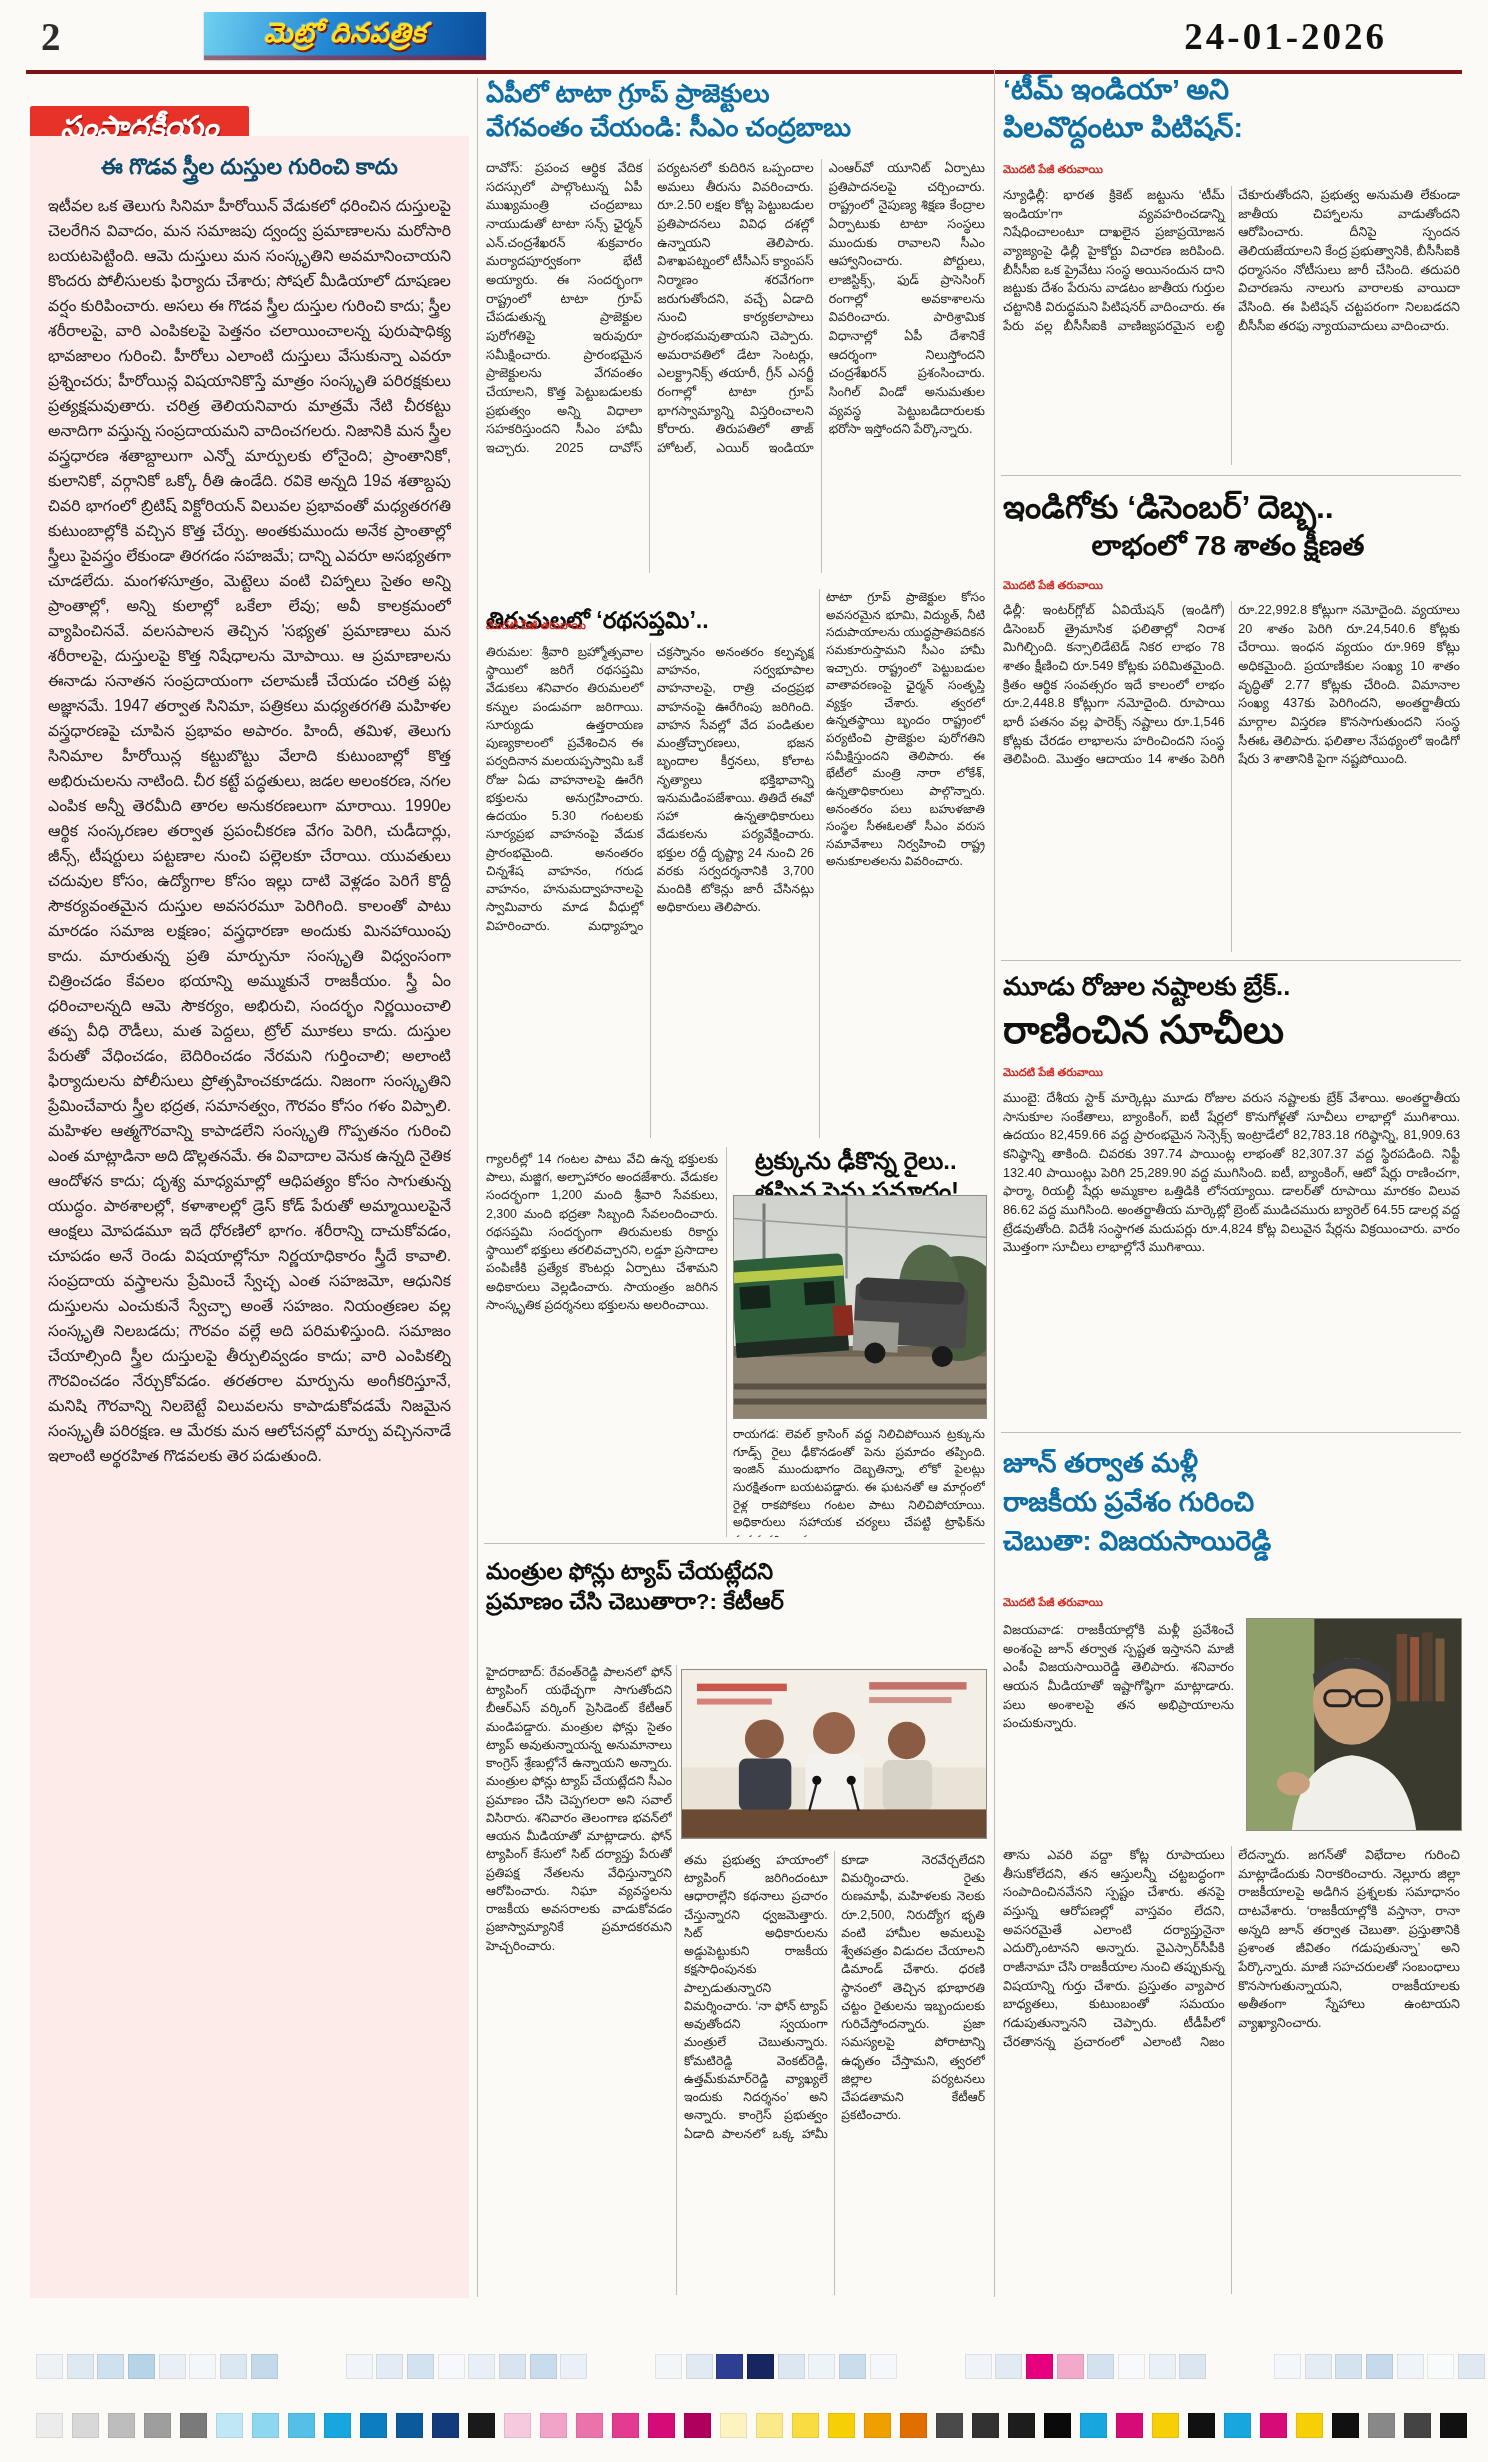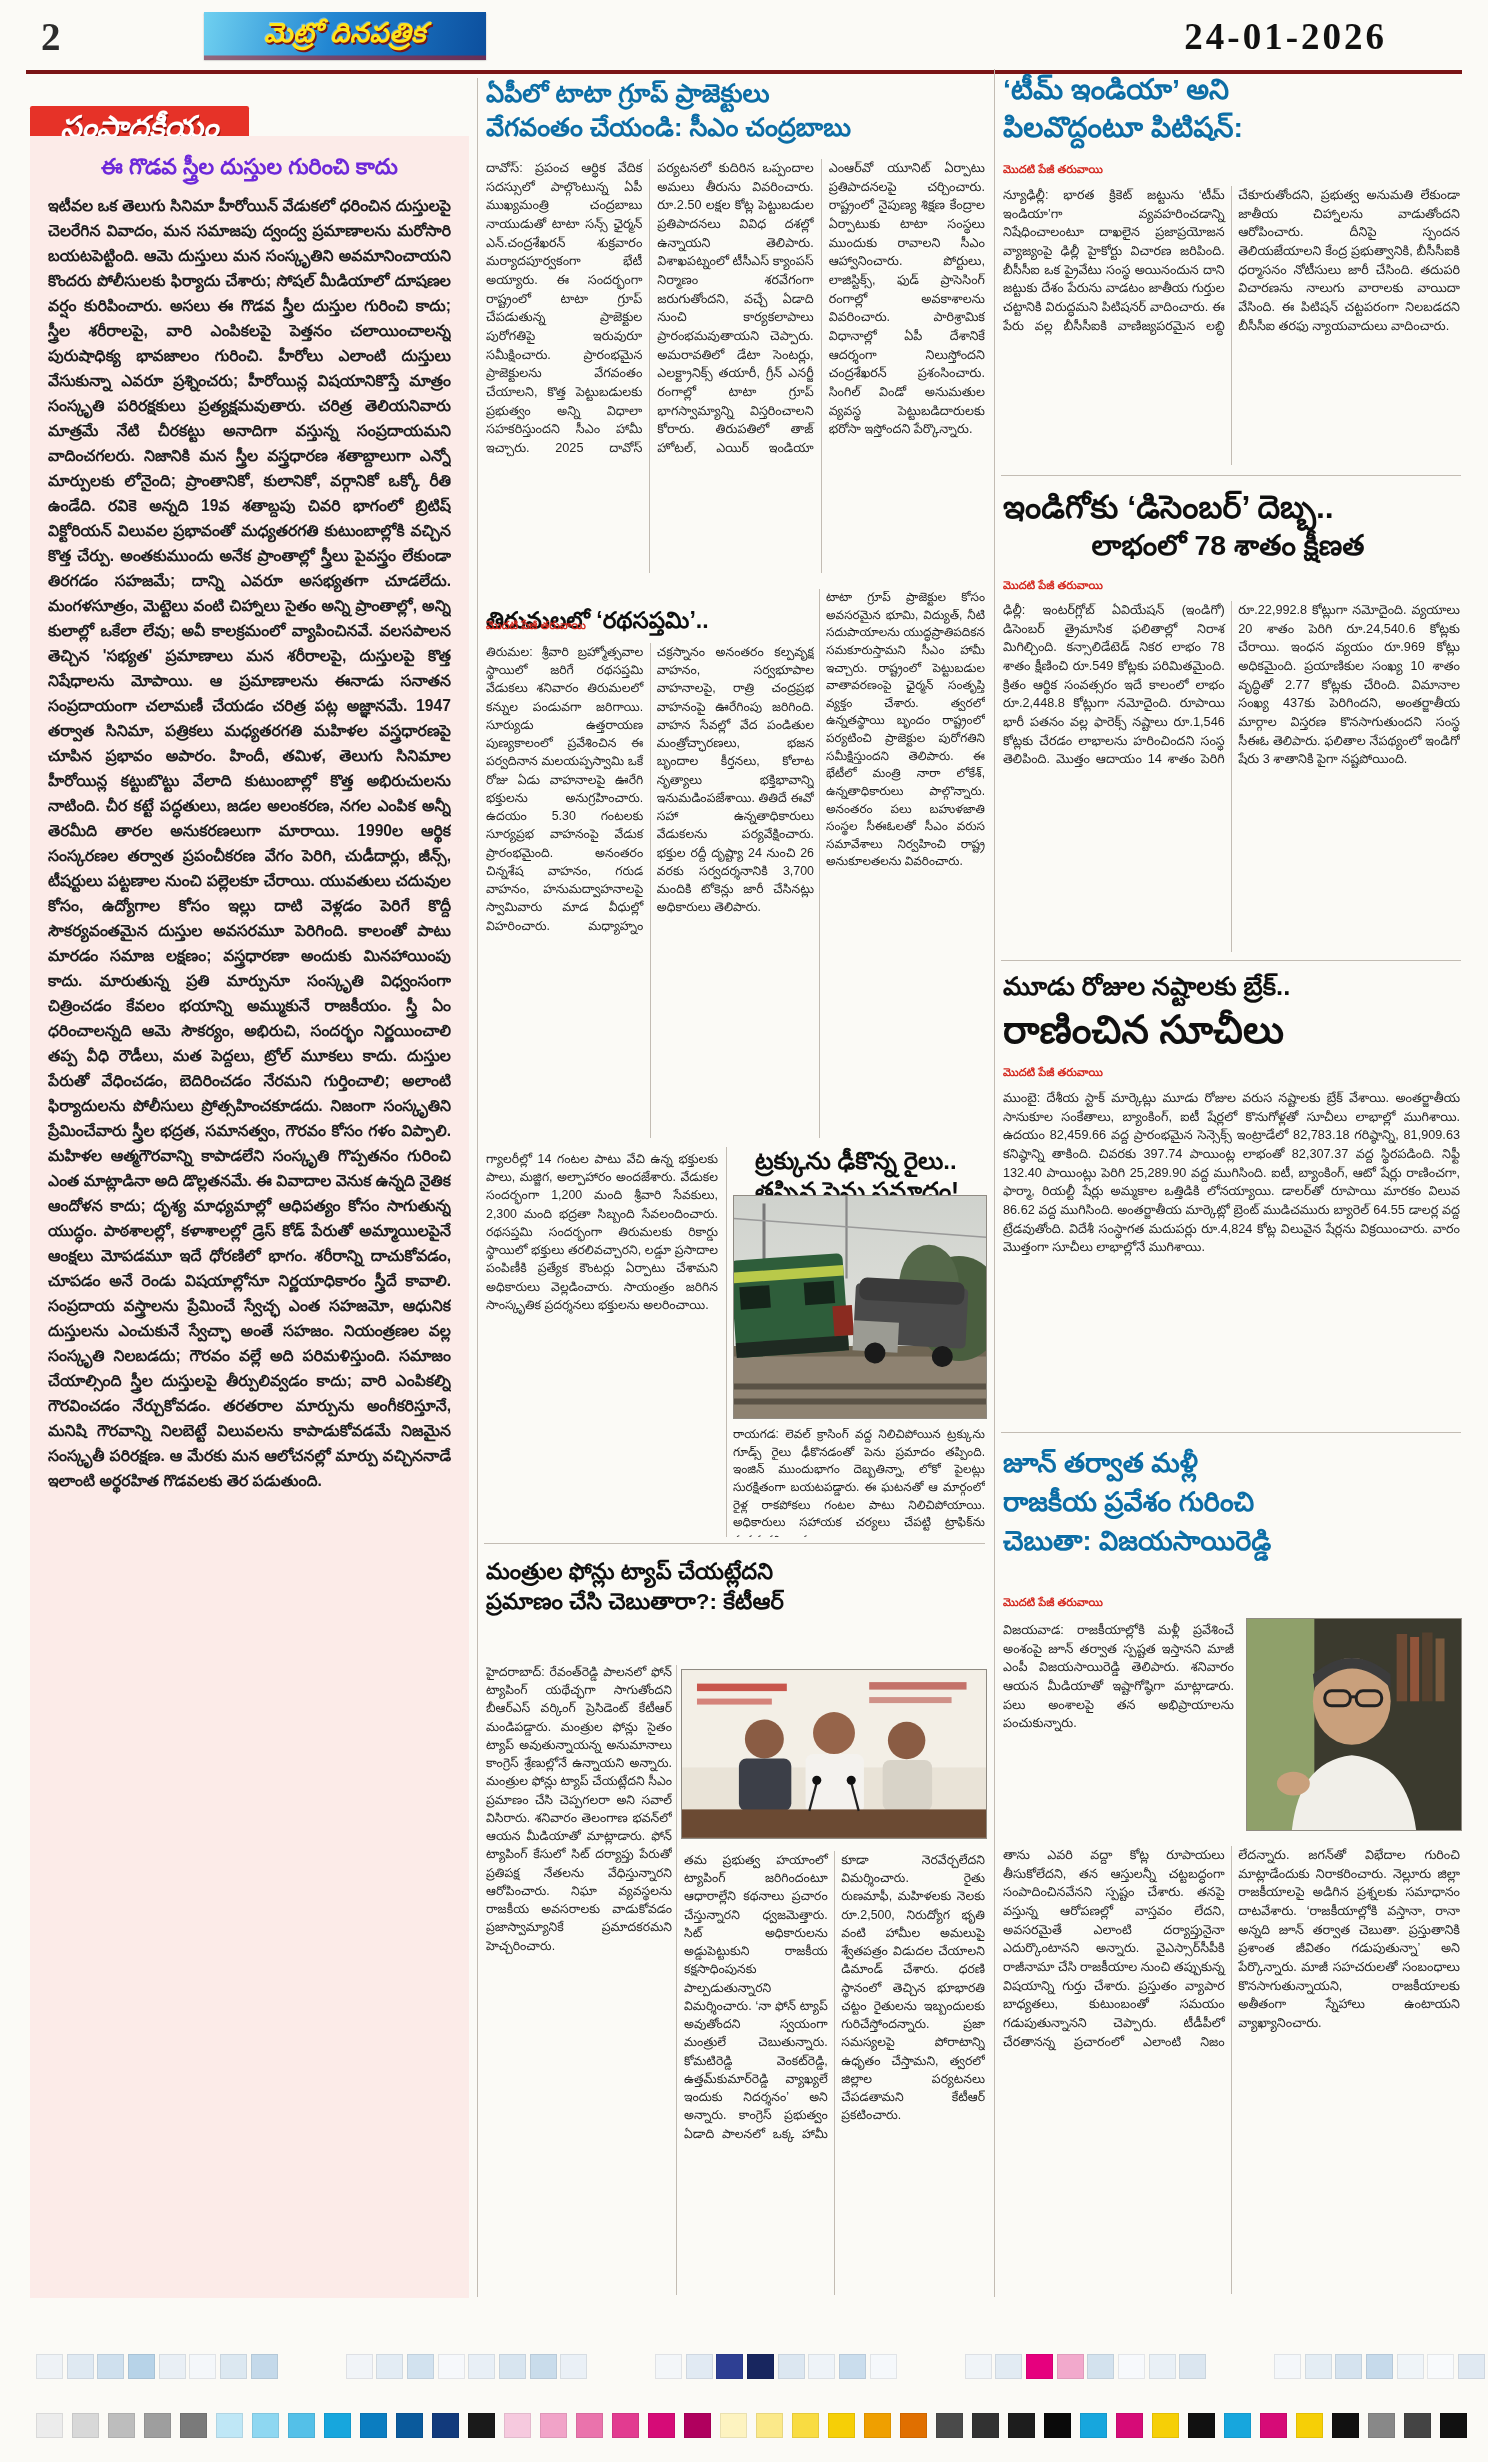--- a/index.html
+++ b/index.html
@@ -29,22 +29,22 @@
   .logo-text{
     color:#ffe31a;font-size:27px;font-weight:bold;font-style:italic;
     text-shadow:1.5px 1.5px 0 #7a1416, -0.7px -0.7px 0 #ffffff55;letter-spacing:0.7px;
   }
   .date-text{font-family:"Liberation Serif",serif;font-size:37px;font-weight:bold;letter-spacing:3px;color:#111;text-align:right;}
   .main-rule{background:#7a1416;}
   
   .ed-banner{background:#e63228;display:flex;align-items:center;justify-content:center;border-radius:2.2px;}
   .ed-banner-text{color:#fff;font-size:30px;font-weight:bold;font-style:italic;text-shadow:0.7px 1.5px 0 #8e100c;}
   .ed-box{background:#fcebe8;padding:16.5px 18px;box-sizing:border-box;}
-  .ed-headline{color:#6d28d9;font-size:22px;font-weight:bold;text-align:center;margin:0 0 12px 0;line-height:1.3;}
-  .ed-body{font-size:15.7px;line-height:25px;font-weight:bold;}
+  .ed-headline{color:#0c4a6e;font-size:22px;font-weight:bold;text-align:center;margin:0 0 12px 0;line-height:1.3;}
+  .ed-body{font-size:15.7px;line-height:25px;}
   
   .reg-row{display:flex;align-items:center;}
   .reg-row .swatch{width:25px;height:22.5px;margin-right:3.7px;flex:none;border:0.7px solid rgba(0,0,0,.08);}
   .reg-row.row2 .swatch{margin-right:9px;}
   .reg-row .swatch.group-gap{margin-left:64px;}
 </style>
 </head>
 <body>
 
 <div class="abs page-num" style="left:41px;top:13.5px;">2</div>

